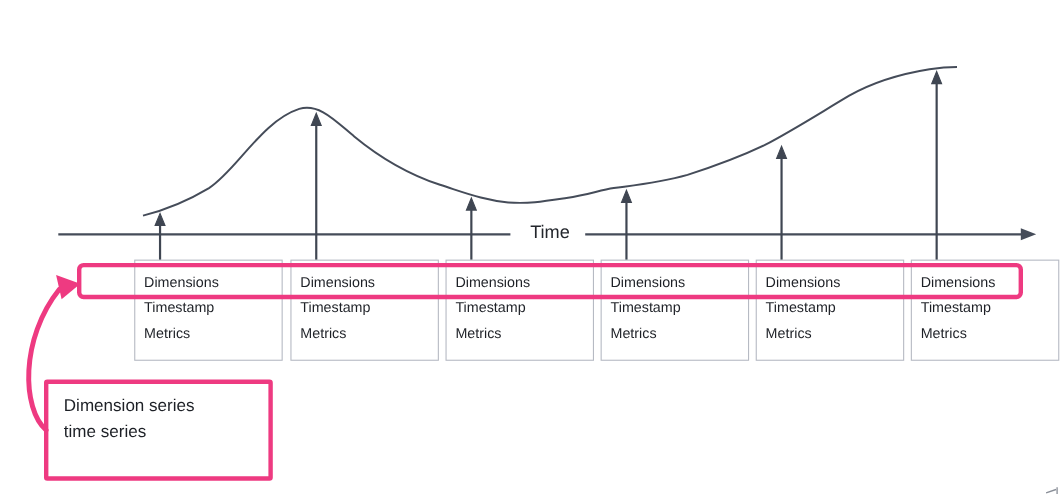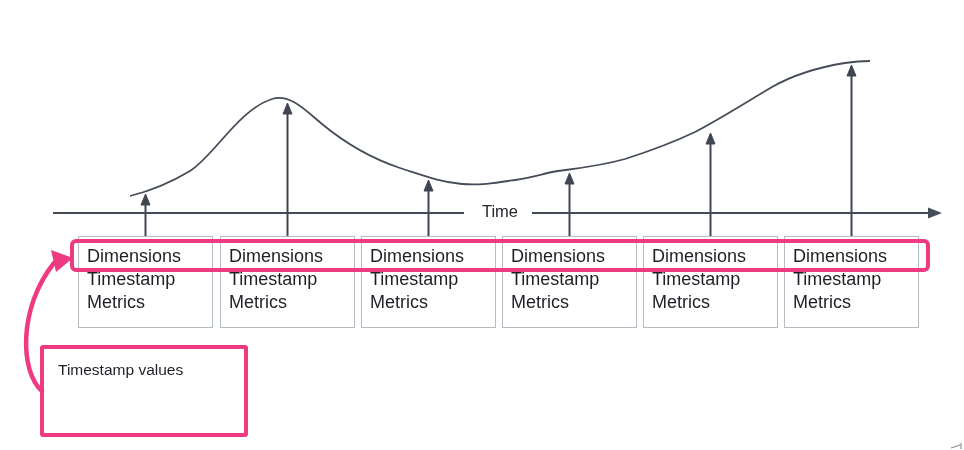--- a/index.html
+++ b/index.html
@@ -20,23 +20,24 @@
   }
   .record-box {
     position: absolute;
     top: 236px;
     width: 135px;
     height: 92px;
     box-sizing: border-box;
     border: 1.5px solid #b6bac3;
     background: #ffffff;
     padding: 8px 0 0 8px;
-    font-size: 18px;
+    font-size: 13px;
     line-height: 23px;
     z-index: 1;
+    margin-left: 44px;
   }
   .record-box span { display: block; white-space: nowrap; }
   .dim-band {
     position: absolute;
     left: 70px;
     top: 239px;
     width: 860px;
     height: 33px;
     box-sizing: border-box;
     border: 4px solid #ee3a81;
@@ -147,16 +148,17 @@
   </div>
   <div class="record-box" style="left:784px">
     <span>Dimensions</span>
     <span>Timestamp</span>
     <span>Metrics</span>
   </div>
 
   <div class="dim-band"></div>
 
   <div class="callout">
-    <span>Timestamp values</span>
+    <span>Dimension series</span>
+    <span>time series</span>
   </div>
 
 </div>
 
 </body></html>

